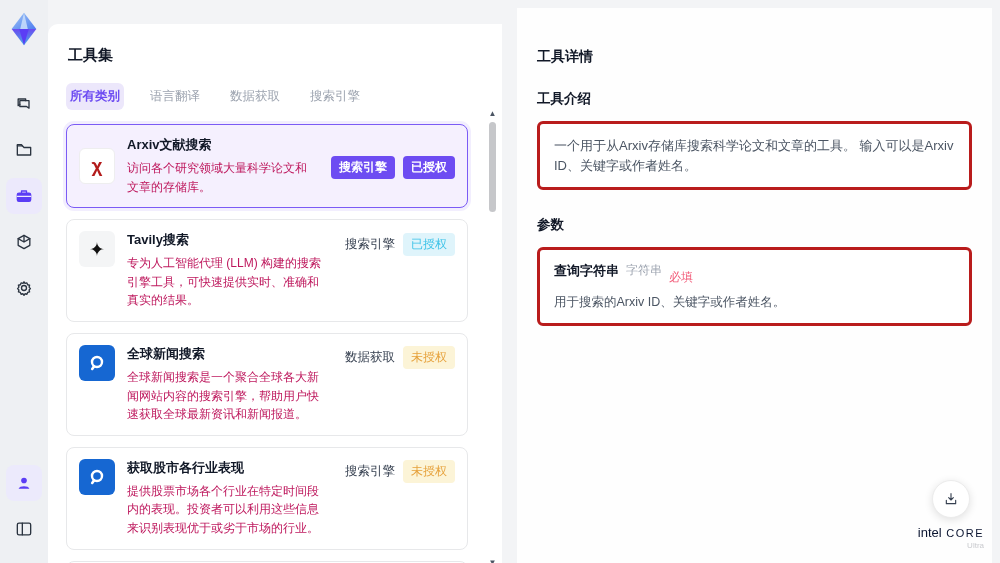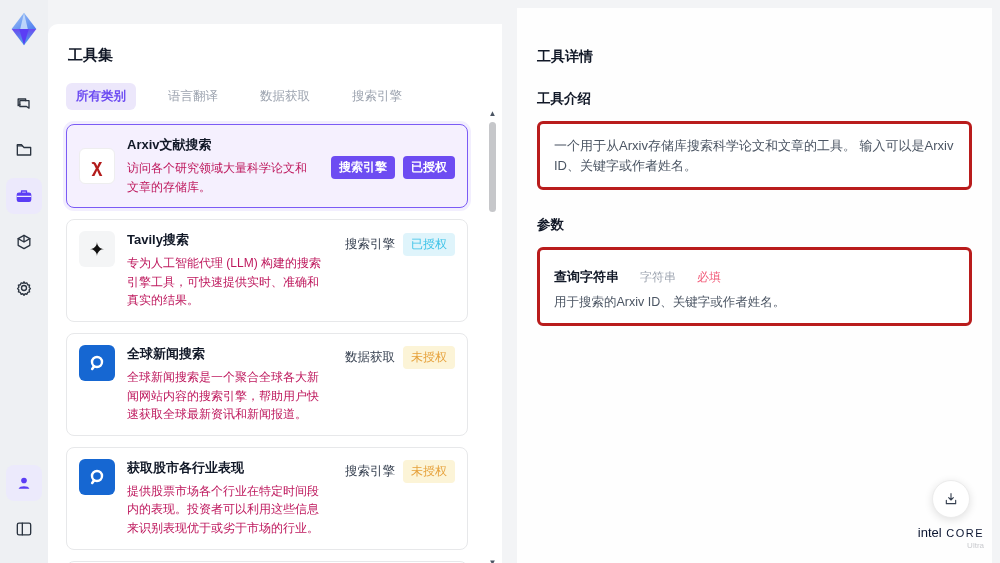--- a/index.html
+++ b/index.html
@@ -25,21 +25,21 @@
   .rail-spacer { flex:1; }
   .rail-btn.account { background:#eceafc; }
   .rail-btn.account svg { stroke:none; fill:#5b3df5; }
   
   .list-panel {
     position:absolute; left:48px; top:24px; width:454px; height:555px;
     background:#ffffff; border-radius:10px 0 0 0; padding:16px 18px 0 18px; overflow:hidden;
   }
   .list-title { font-size:15px; font-weight:bold; margin:6px 0 18px 2px; }
   .tabs { display:flex; align-items:center; gap:22px; margin-bottom:14px; }
-  .tab { font-size:12.5px; color:#9ca3af; cursor:pointer; padding:5px 10px; border-radius:6px; white-space:nowrap; }
+  .tab { font-size:12.5px; color:#9ca3af; cursor:pointer; padding:5px 4px; border-radius:6px; white-space:nowrap; }
   .tab.active { background:#ece7fb; color:#6d4cf2; font-weight:bold; }
   .cards { padding-right:16px; }
   .card {
     position:relative; border:1px solid #e7e8ea; border-radius:8px;
     padding:11px 12px; margin-bottom:11px; display:flex; gap:12px; cursor:pointer;
     background:#ffffff;
   }
   .card.selected {
     background:#f5f0fe; border:1.5px solid #7b5bf5;
     box-shadow:0 0 0 3px rgba(123,91,245,.10);
@@ -71,21 +71,21 @@
     position:absolute; left:517px; top:8px; width:475px; height:555px;
     background:#fefefe; border-radius:0 0 0 0; padding:18px 20px;
   }
   .detail-title { font-size:14px; font-weight:bold; margin:22px 0 24px 0; }
   .section-heading { font-size:13.5px; font-weight:bold; margin-bottom:13px; }
   .detail-box {
     border:3px solid #b91c1c; border-radius:6px; background:#ffffff;
     padding:12px 14px; margin-bottom:26px;
   }
   .intro-text { font-size:13px; color:#4b5563; line-height:1.5; }
-  .param-line1 { display:flex; align-items:flex-end; gap:21px; margin-bottom:8px;font-family:Liberation Mono, monospace; }
+  .param-line1 { display:flex; align-items:flex-start; gap:7px; margin-bottom:8px;font-family:Liberation Mono, monospace; }
   .param-name { font-size:13px; font-weight:bold; color:#111827; }
   .param-type { font-size:12px; color:#9ca3af; }
   .param-required { font-size:12px; color:#f25c7a;margin-top:7px; }
   .param-desc { font-size:12.5px; color:#4b5563; }
   
   .float-corner { position:absolute; right:16px; bottom:12px; display:flex; flex-direction:column; align-items:center; }
   .download-btn {
     width:38px; height:38px; border-radius:50%; background:#ffffff;
     border:1px solid #ececec; box-shadow:0 2px 8px rgba(0,0,0,.12);
     display:flex; align-items:center; justify-content:center; cursor:pointer; margin-bottom:8px;

